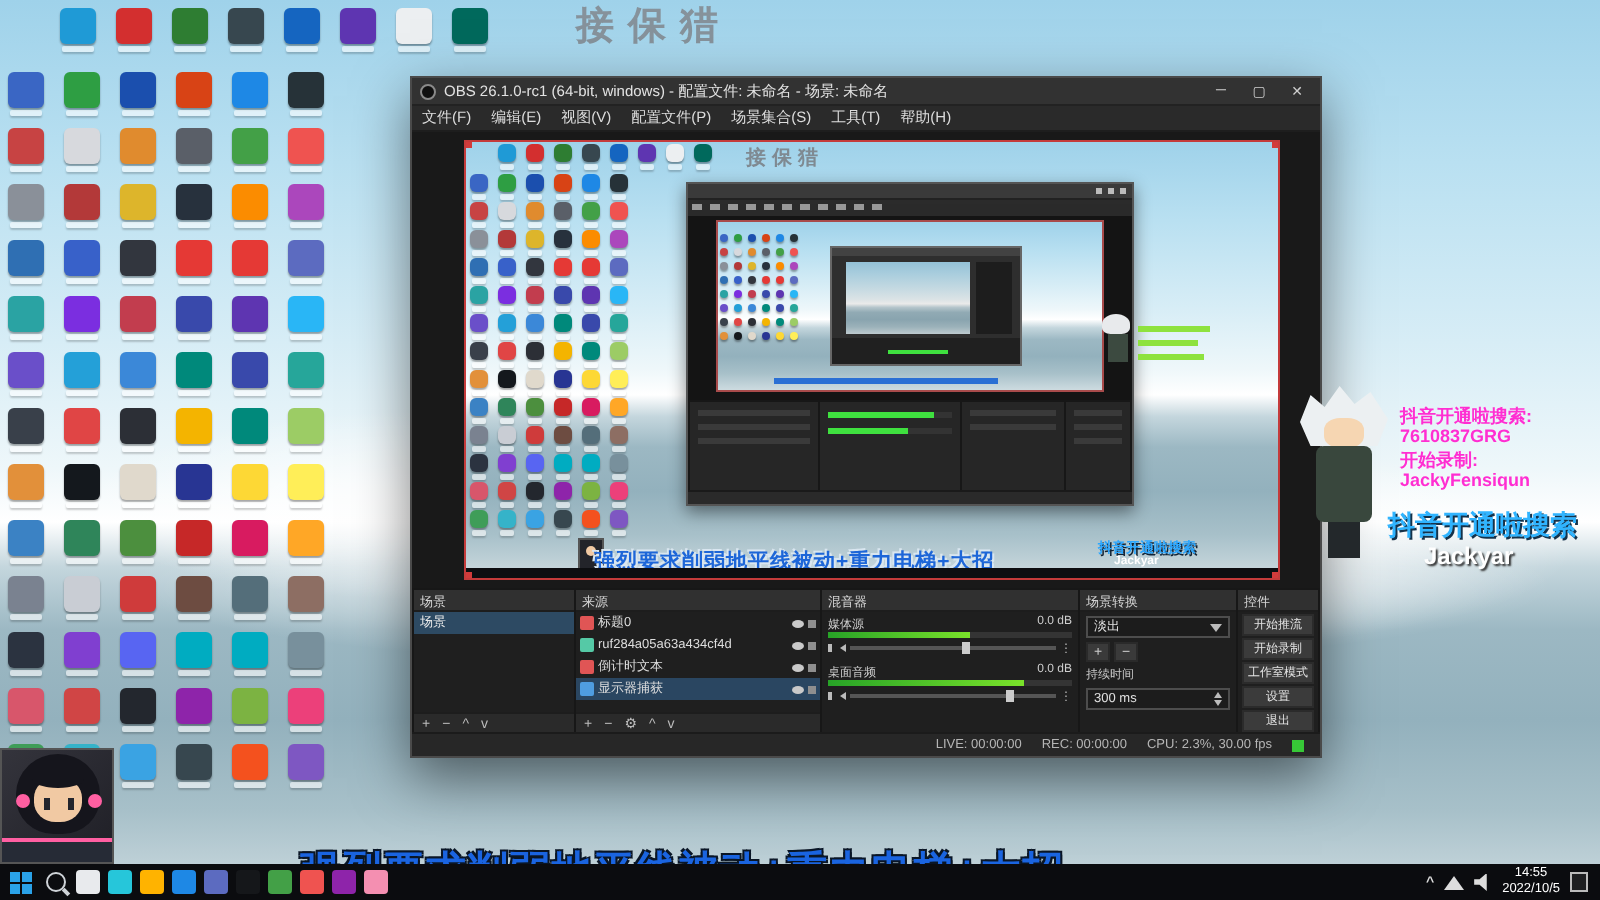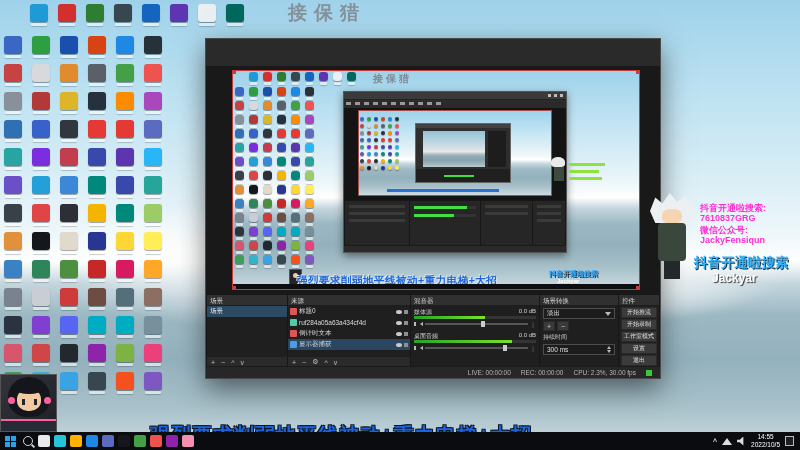--- a/index.html
+++ b/index.html
@@ -496,20 +496,36 @@
         <div class="lbl" style="width: 16px;"></div>
       </div>
       <div class="dicon" style="left: 144px; top: 372px;">
         <div class="tile" style="width: 18px; height: 18px; background: rgb(126, 87, 194);"></div>
         <div class="lbl" style="width: 16px;"></div>
       </div>
     </div>
   <div class="wm">接保猎</div>
 
   <div class="obs-window">
+    <div class="titlebar">
+      <div class="obs-logo"></div>
+      <div class="t-title">OBS 26.1.0-rc1 (64-bit, windows) - 配置文件: 未命名 - 场景: 未命名</div>
+      <div class="wbtn">─</div>
+      <div class="wbtn">▢</div>
+      <div class="wbtn">✕</div>
+    </div>
+    <div class="menubar" id="obs-menubar">
+        <span class="menu-item">文件(F)</span>
+        <span class="menu-item">编辑(E)</span>
+        <span class="menu-item">视图(V)</span>
+        <span class="menu-item">配置文件(P)</span>
+        <span class="menu-item">场景集合(S)</span>
+        <span class="menu-item">工具(T)</span>
+        <span class="menu-item">帮助(H)</span>
+      </div>
 
     <div class="preview">
       <div class="mini-desktop skybg">
         <div class="hd tl"></div>
         <div class="hd tr"></div>
         <div class="hd bl"></div>
         <div class="hd br"></div>
         <div id="mini-top-icons" class="abs-host">
             <div class="dicon" style="left: 16px; top: 1px;">
               <div class="tile" style="width: 9px; height: 9px; background: rgb(31, 154, 214);"></div>
@@ -1206,21 +1222,21 @@
   </div>
 
   <div class="chibi">
     <div class="c-hair"></div>
     <div class="c-face"></div>
     <div class="c-body"></div>
     <div class="c-legs"></div>
   </div>
   <div class="fan-line fl1">抖音开通啦搜索:</div>
   <div class="fan-line fl2">7610837GRG</div>
-  <div class="fan-line fl3">微信公众号:</div>
+  <div class="fan-line fl3">开始录制:</div>
   <div class="fan-line fl4">JackyFensiqun</div>
   <div class="douyin">抖音开通啦搜索</div>
   <div class="jackyar">Jackyar</div>
 
   <div class="avatar">
     <div class="a-hair"></div>
     <div class="a-face"></div>
     <div class="a-bang"></div>
     <div class="a-eye ae1"></div>
     <div class="a-eye ae2"></div>

